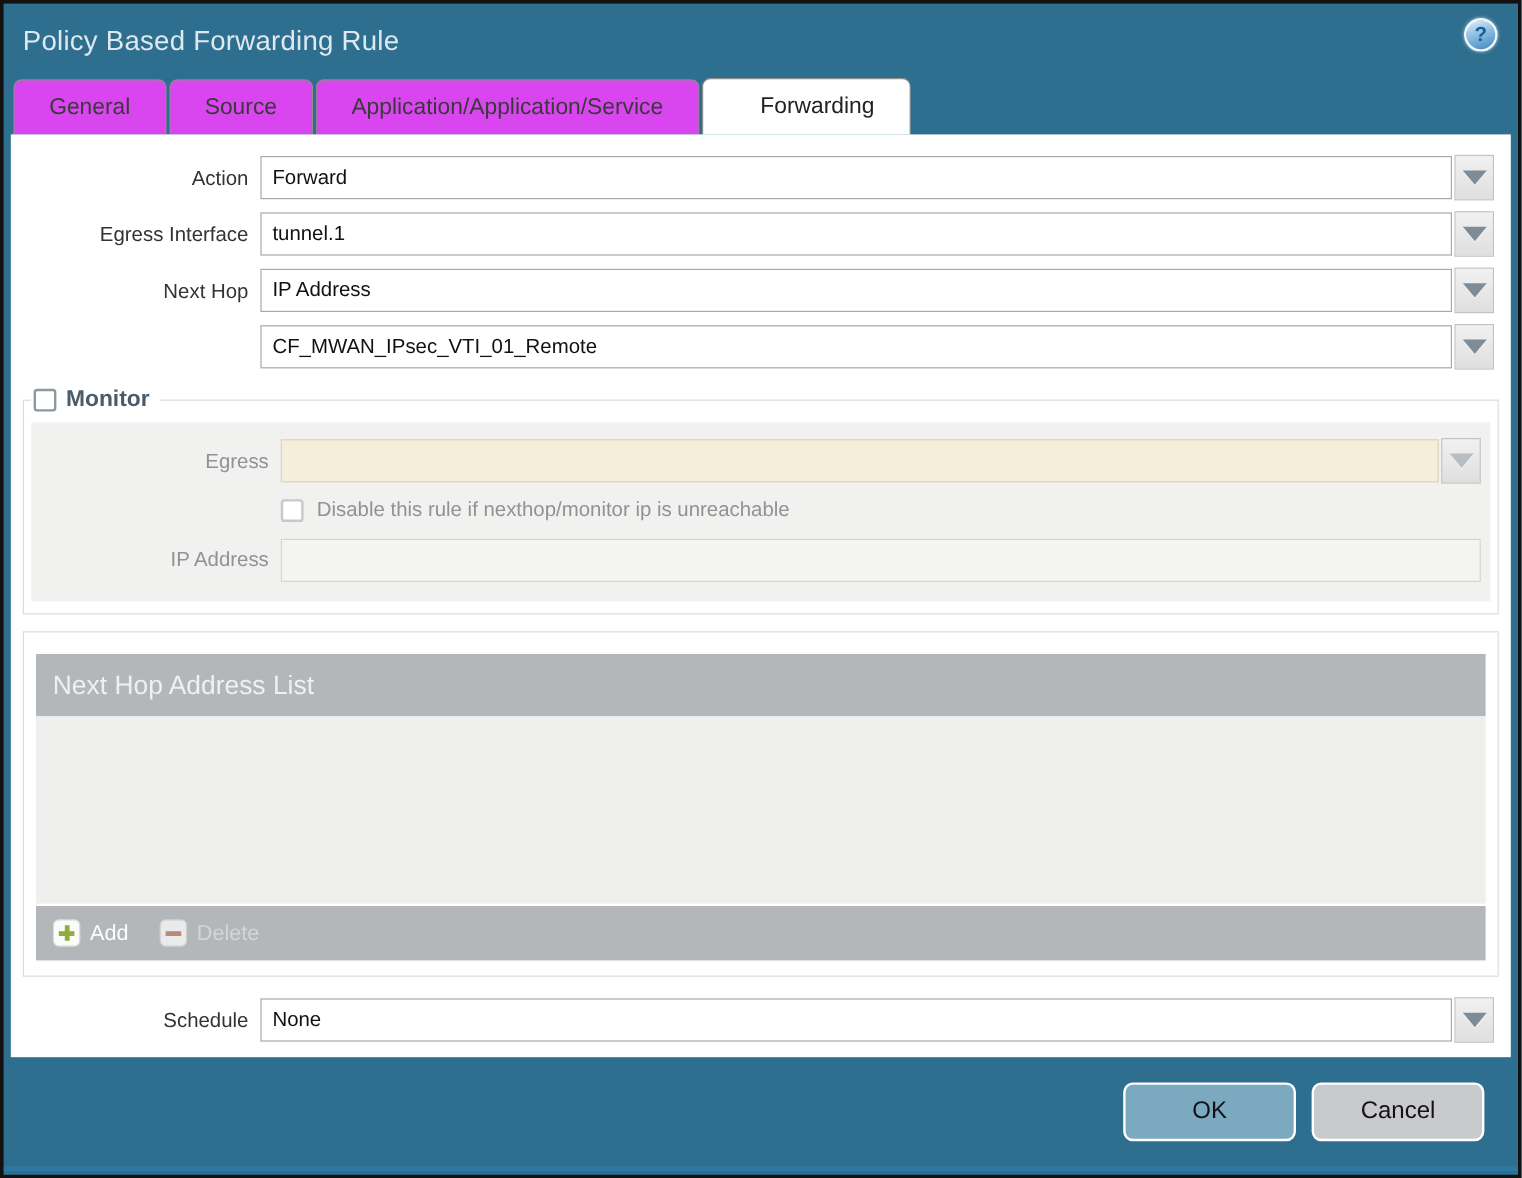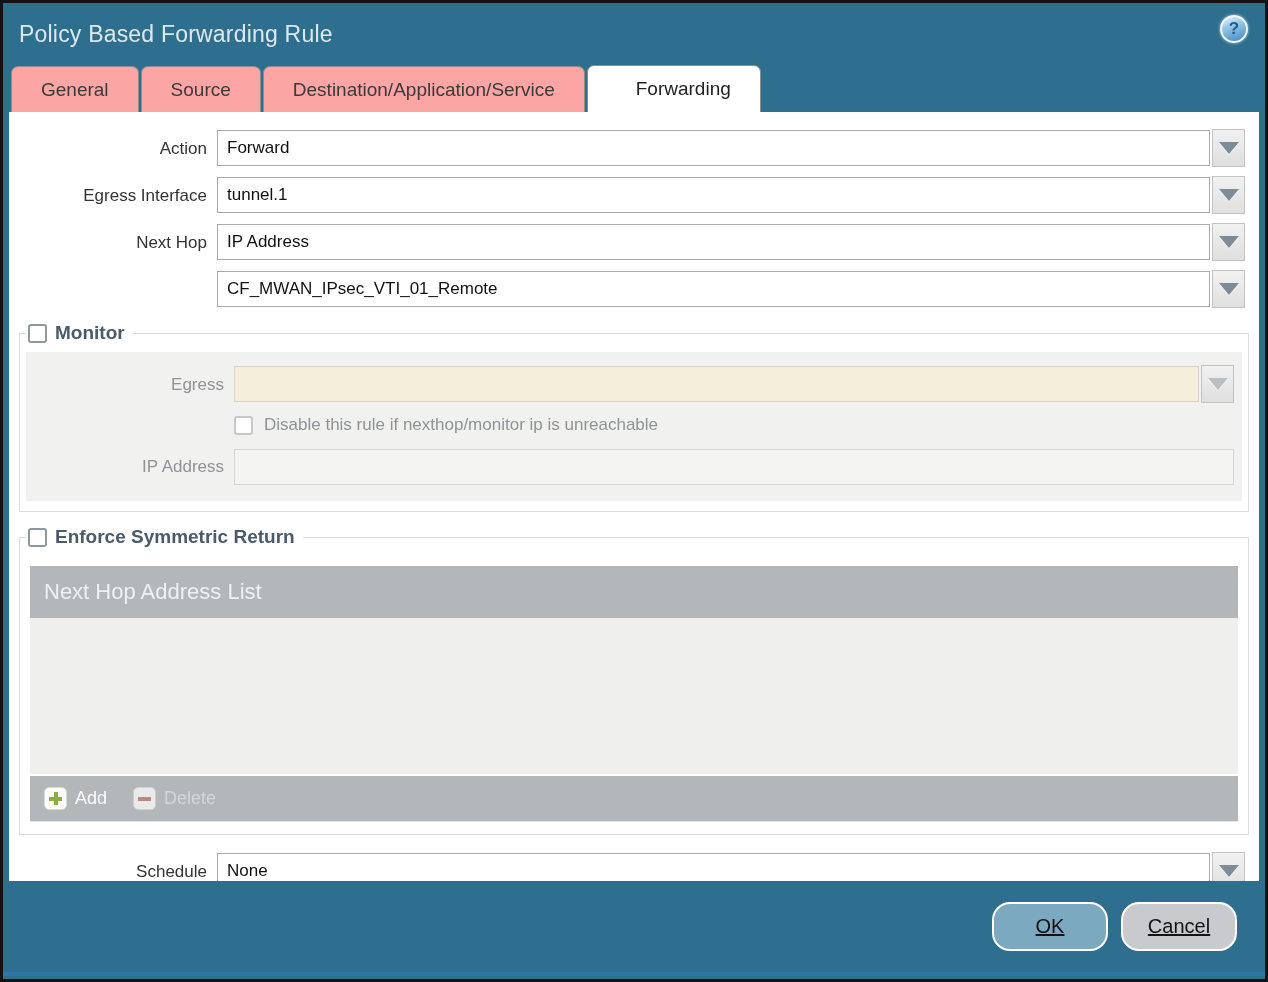--- a/index.html
+++ b/index.html
@@ -39,21 +39,21 @@
   .tabbar {
     height: 47px;
     display: flex; align-items: flex-end;
     padding-left: 8px;
   }
   .tab {
     height: 46px;
     display: flex; align-items: center;
     padding: 0 29px;
     margin-right: 2px;
-    background: #fca5a5;
+    background: #d946ef;
     border: 1px solid #8d8d8d;
     border-bottom: none;
     border-radius: 7px 7px 0 0;
     font-size: 19px; color: #3a3a3a;
     cursor: pointer;
     white-space: nowrap;
   }
   .tab.active {
     background: #ffffff;
     color: #222;
@@ -195,46 +195,45 @@
   .tool-btn.disabled .tl { color: #d2d6d8; }
   .tool-btn.disabled .tool-ic { opacity: .75; }
   .schedule-row { margin-top: 18px; }
   
   .dlg-footer {
     height: 91px;
     display: flex; align-items: center; justify-content: flex-end;
     padding-right: 28px; gap: 13px;
   }
   .btn {
-    width: 116px; height: 49px;
-    border-radius: 18px;
+    width: 144px; height: 49px;
+    border-radius: 8px;
     border: 2.5px solid #ffffff;
     font-family: "Liberation Sans", sans-serif;
     font-size: 20px; color: #131313;
     cursor: pointer;
-    text-decoration: underline;
   }
   .btn.ok { background: #7aa9c0; }
   .btn.cancel { background: #c9cacd; }
   .bottom-strip { height: 4px; background: #2d77a6; }
 </style>
 </head>
 <body>
 
 <div class="window">
 
   <div class="titlebar">
     <span class="title">Policy Based Forwarding Rule</span>
     <span class="help-icon">?</span>
   </div>
 
   <div class="tabbar">
     <div class="tab">General</div>
     <div class="tab">Source</div>
-    <div class="tab">Destination/Application/Service</div>
+    <div class="tab">Application/Application/Service</div>
     <div class="tab active">Forwarding</div>
   </div>
 
   <div class="content">
 
     <div class="row">
       <span class="lbl">Action</span>
       <span class="gap"></span>
       <div class="combo">
         <div class="combo-input">Forward</div>
@@ -299,24 +298,20 @@
         </div>
         <div class="row" style="margin-bottom:0">
           <span class="lbl">IP Address</span>
           <span class="gap"></span>
           <div class="txt-input disabled"></div>
         </div>
       </div>
     </fieldset>
 
     <fieldset>
-      <legend>
-        <span class="cb"></span>
-        <span>Enforce Symmetric Return</span>
-      </legend>
       <div class="nh-table">
         <div class="nh-head">Next Hop Address List</div>
         <div class="nh-body"></div>
         <div class="nh-foot">
           <div class="tool-btn">
             <span class="tool-ic">
                 <span class="plus-glyph"></span>
               </span>
             <span class="tl">Add</span>
           </div>

